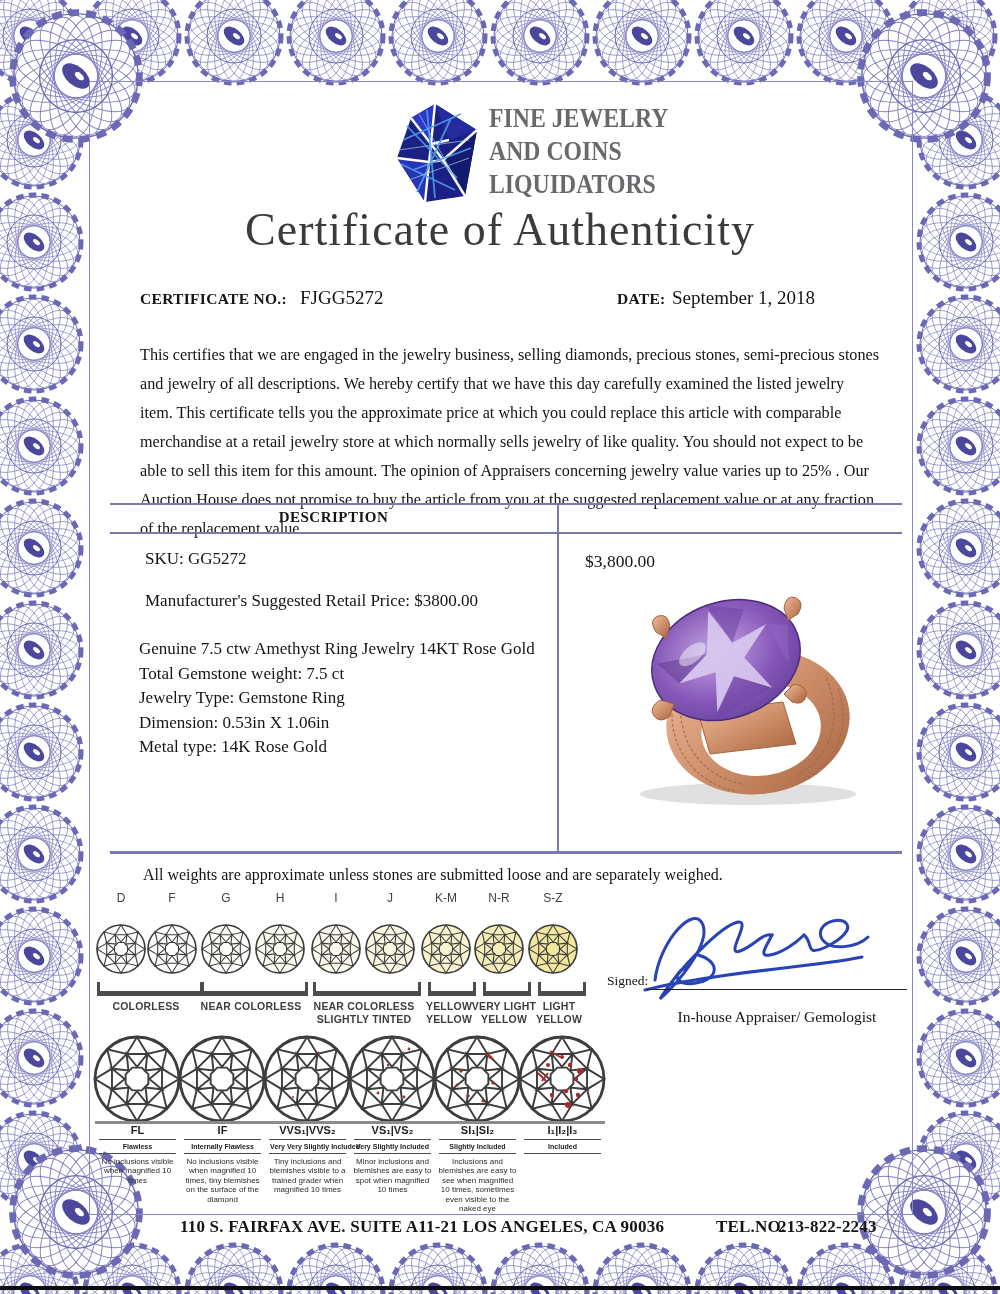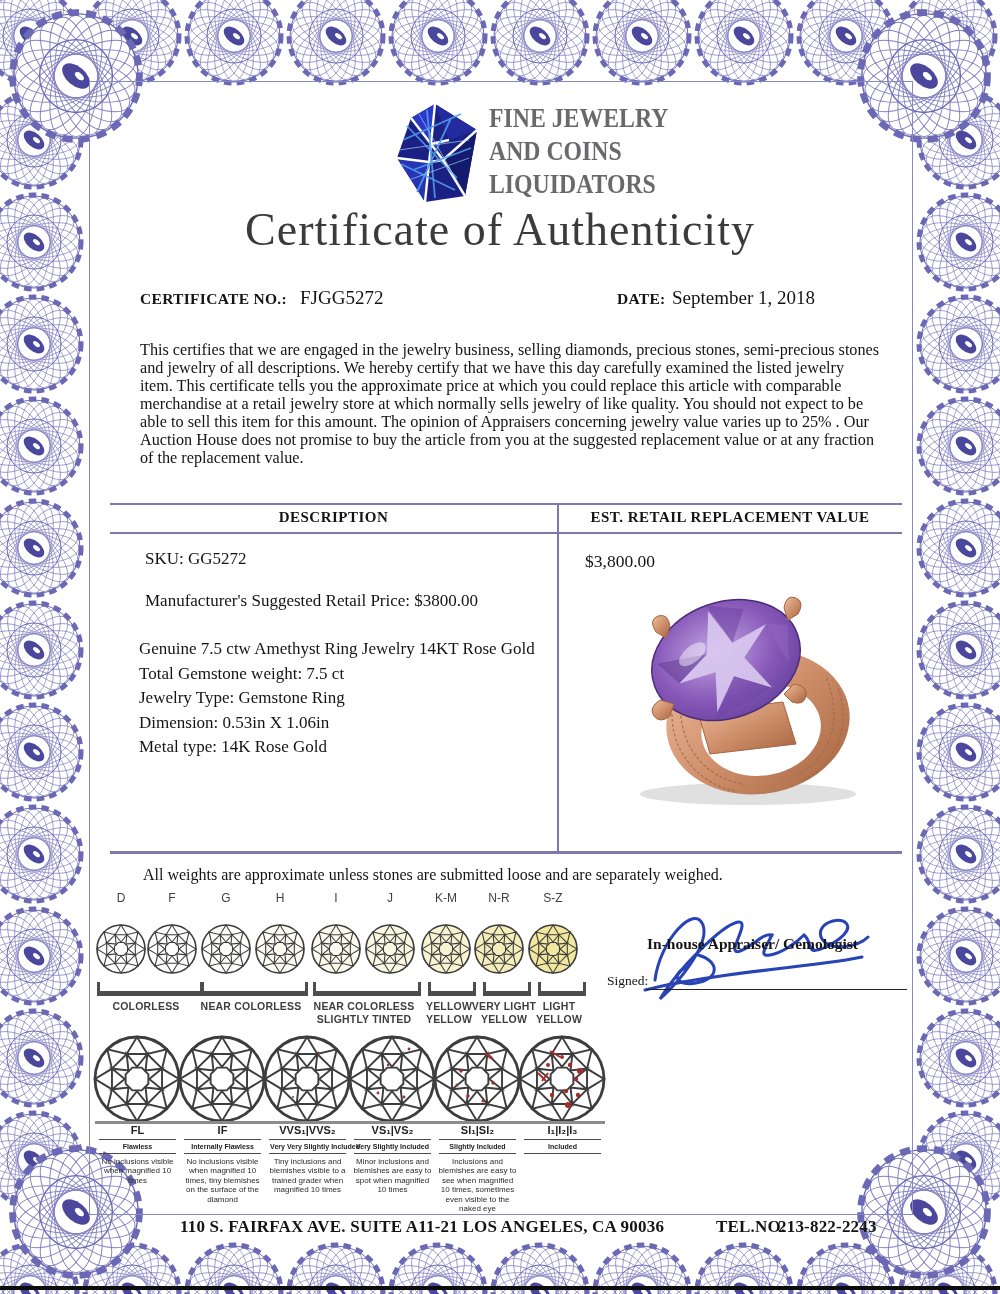--- a/index.html
+++ b/index.html
@@ -7,21 +7,21 @@
         font-family:"Liberation Serif", serif;color:#141414;}
   .abs{position:absolute;}
   .rule{position:absolute;background:#7b79ae;}
   .hair{position:absolute;background:#4a4a4a;}
   .serif{font-family:"Liberation Serif", serif;}
   #logo-text{font-size:27px;line-height:33px;color:#69686d;letter-spacing:0;
              transform:scaleX(.88);transform-origin:left top;font-weight:600;}
   #cert-title{width:1000px;text-align:center;font-size:46px;color:#3b3b3b;letter-spacing:1px;}
   .lbl{font-weight:bold;font-size:15.5px;letter-spacing:.3px;}
   .val{font-size:19px;}
-  #statement{width:740px;font-size:16.2px;line-height:18px;}
+  #statement{width:740px;font-size:16.2px;line-height:29px;}
   .th{font-weight:bold;font-size:15px;letter-spacing:.5px;text-align:center;position:absolute;}
   .cellline{font-size:17px;position:absolute;}
   .detline{font-size:17px;line-height:24.5px;}
   .grade-letter{position:absolute;width:44px;text-align:center;font-size:12px;color:#3f3f3f;
                 font-family:"Liberation Sans",sans-serif;}
   .bracket{position:absolute;height:9px;border-left:3px solid #4d4d4d;border-right:3px solid #4d4d4d;
            border-bottom:5px solid #4d4d4d;}
   .grp{position:absolute;text-align:center;font-family:"Liberation Sans",sans-serif;
        font-size:10.5px;font-weight:600;color:#3e3e3e;line-height:12.5px;letter-spacing:.2px;}
   .cgrade{position:absolute;width:85px;text-align:center;font-family:"Liberation Sans",sans-serif;
@@ -156,21 +156,20 @@
   <div class="abs val" style="left:672px;top:287px;">September 1, 2018</div>
 
   <div id="statement" class="abs" style="left:140px;top:341px;">This certifies that we are engaged in the jewelry business, selling diamonds, precious stones, semi-precious stones and jewelry of all descriptions.  We hereby certify that we have this day carefully examined the listed jewelry item. This certificate tells you the approximate price at which you could replace this article with comparable merchandise at a retail jewelry store at which normally sells jewelry of like quality.  You should not expect to be able to sell this item for this amount.  The opinion of Appraisers concerning jewelry value varies up to 25% .   Our Auction House does not promise to buy the article from you at the suggested replacement value or at any fraction of the replacement value.</div>
 
   <div class="rule" style="left:110px;top:503px;width:792px;height:2px;"></div>
   <div class="rule" style="left:110px;top:532px;width:792px;height:2px;"></div>
   <div class="rule" style="left:110px;top:851px;width:792px;height:2.5px;"></div>
   <div class="rule" style="left:557px;top:503px;width:2px;height:350px;"></div>
 
   <div class="th" style="left:110px;top:509px;width:447px;">DESCRIPTION</div>
-  <div class="th" style="left:558px;top:509px;width:344px;">EST. RETAIL REPLACEMENT VALUE</div>
 
   <div class="cellline" style="left:145px;top:549px;">SKU: GG5272</div>
   <div class="cellline" style="left:145px;top:591px;">Manufacturer's Suggested Retail Price: $3800.00</div>
   <div class="abs" style="left:139px;top:637px;width:420px;">
     <div class="detline">Genuine 7.5 ctw Amethyst Ring Jewelry 14KT Rose Gold</div>
     <div class="detline">Total Gemstone weight: 7.5 ct</div>
     <div class="detline">Jewelry Type: Gemstone Ring</div>
     <div class="detline">Dimension: 0.53in X 1.06in</div>
     <div class="detline">Metal type: 14K Rose Gold</div>
   </div>
@@ -306,21 +305,21 @@
 
   <svg class="abs" style="left:600px;top:895px;" width="300" height="115" viewBox="0 0 300 115">
     <g fill="none" stroke="#2743b5" stroke-width="3" stroke-linecap="round">
       <path d="M55,85 C60,45 95,8 103,30 C110,50 78,88 60,104 C78,74 122,30 138,27 C152,25 124,62 140,56 C154,51 162,38 172,40 C166,52 158,62 170,60 C182,58 196,48 204,40 C214,48 204,62 226,52 C242,44 252,34 246,28 C238,20 214,30 222,44 C230,57 258,52 268,42"></path>
       <path d="M45,95 C110,78 230,70 262,62"></path>
       <path d="M98,60 C120,66 120,84 96,88 C76,92 70,78 88,72"></path>
     </g>
   </svg>
   <div class="abs" style="left:607px;top:973px;font-size:13.5px;">Signed:</div>
   <div class="abs" style="left:647px;top:989px;width:260px;height:0;border-top:1.5px solid #222;"></div>
-  <div class="abs" style="left:647px;top:935px;width:260px;font-size:15.5px;font-weight:bold;">In-house Appraiser/ Gemologist</div>
+  <div class="abs" style="left:647px;top:1008px;width:260px;text-align:center;font-size:15.5px;">In-house Appraiser/ Gemologist</div>
 
   <svg class="abs" style="left:93px;top:1035px;" width="88" height="88">
     <use href="#stoneTop" transform="translate(44,44) scale(1.75)" fill="#ffffff"></use>
     </svg>
   <svg class="abs" style="left:178px;top:1035px;" width="88" height="88">
     <use href="#stoneTop" transform="translate(44,44) scale(1.75)" fill="#ffffff"></use>
     </svg>
   <svg class="abs" style="left:263px;top:1035px;" width="88" height="88">
     <use href="#stoneTop" transform="translate(44,44) scale(1.75)" fill="#ffffff"></use>
     <g fill="#a42c2c">

